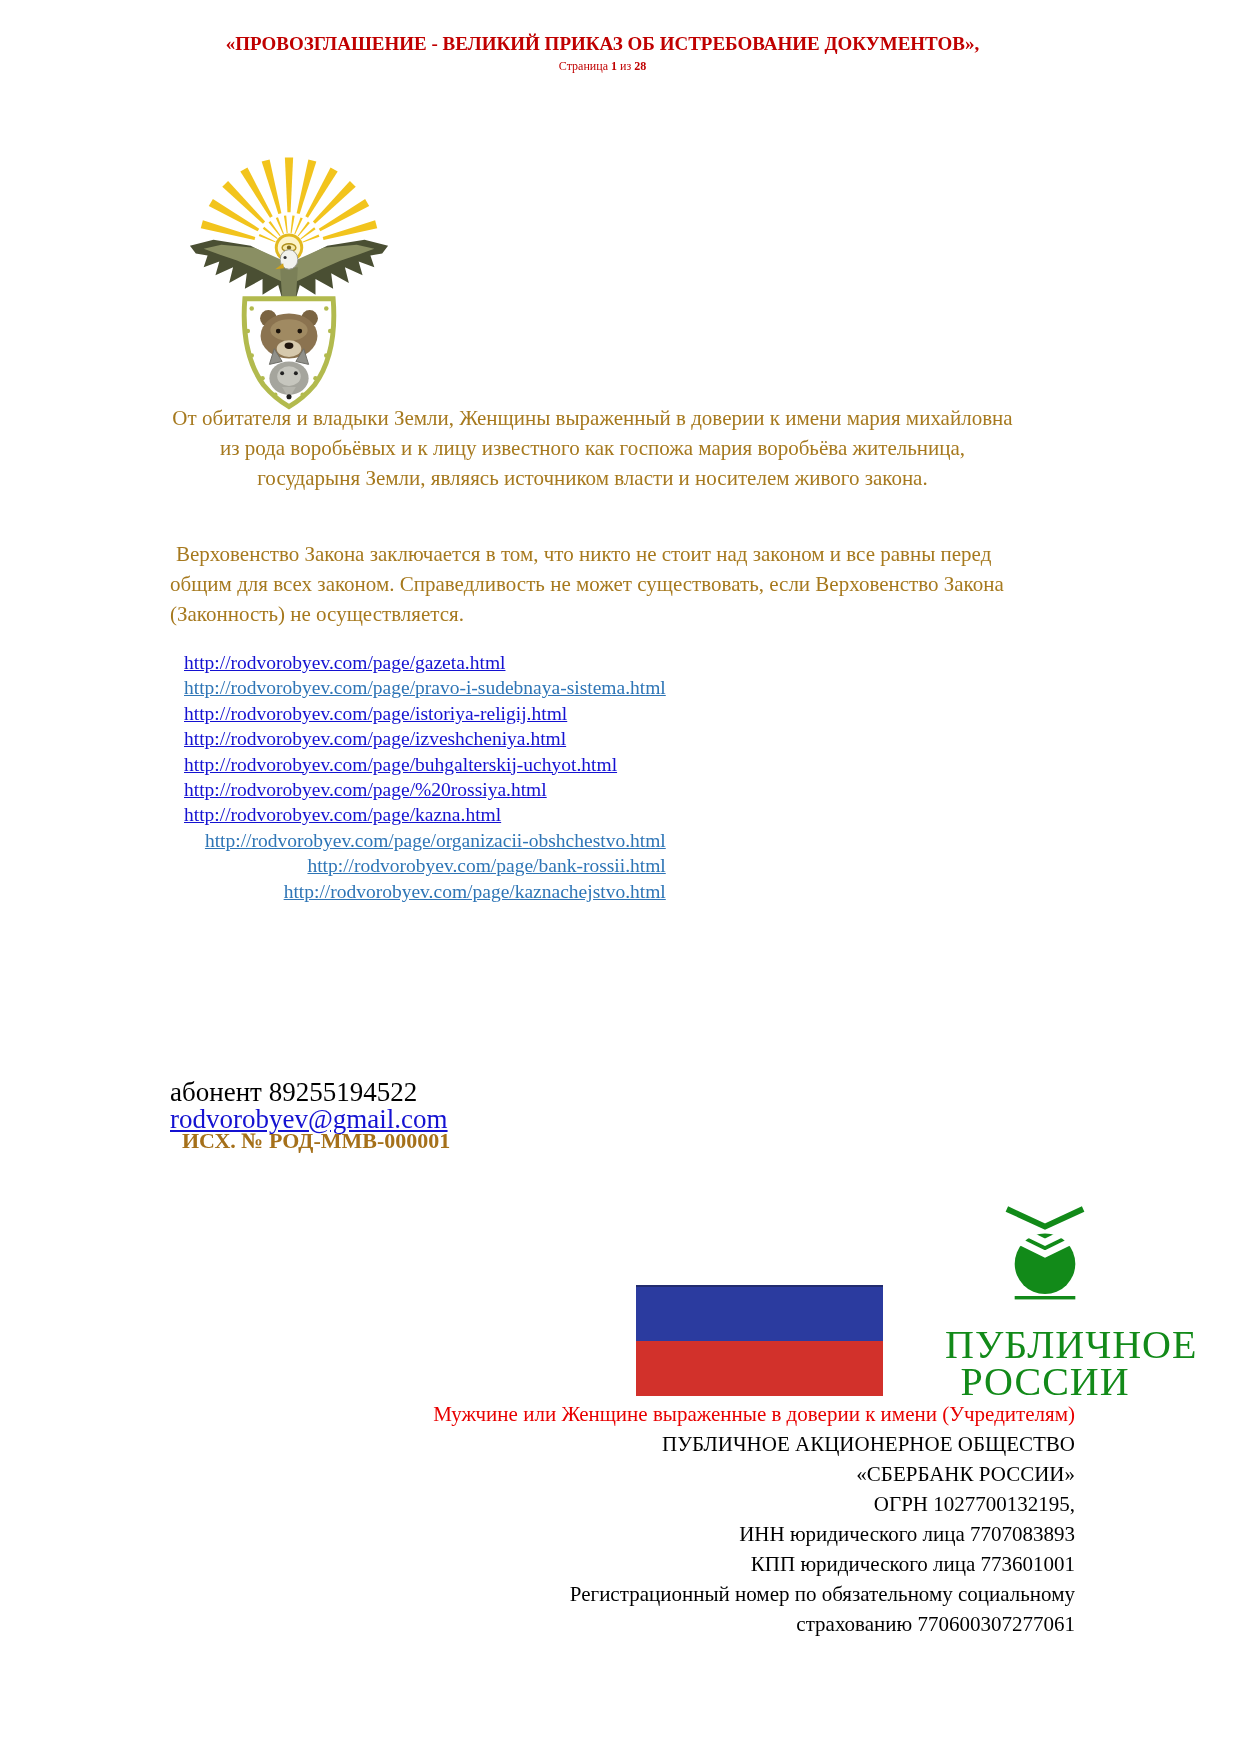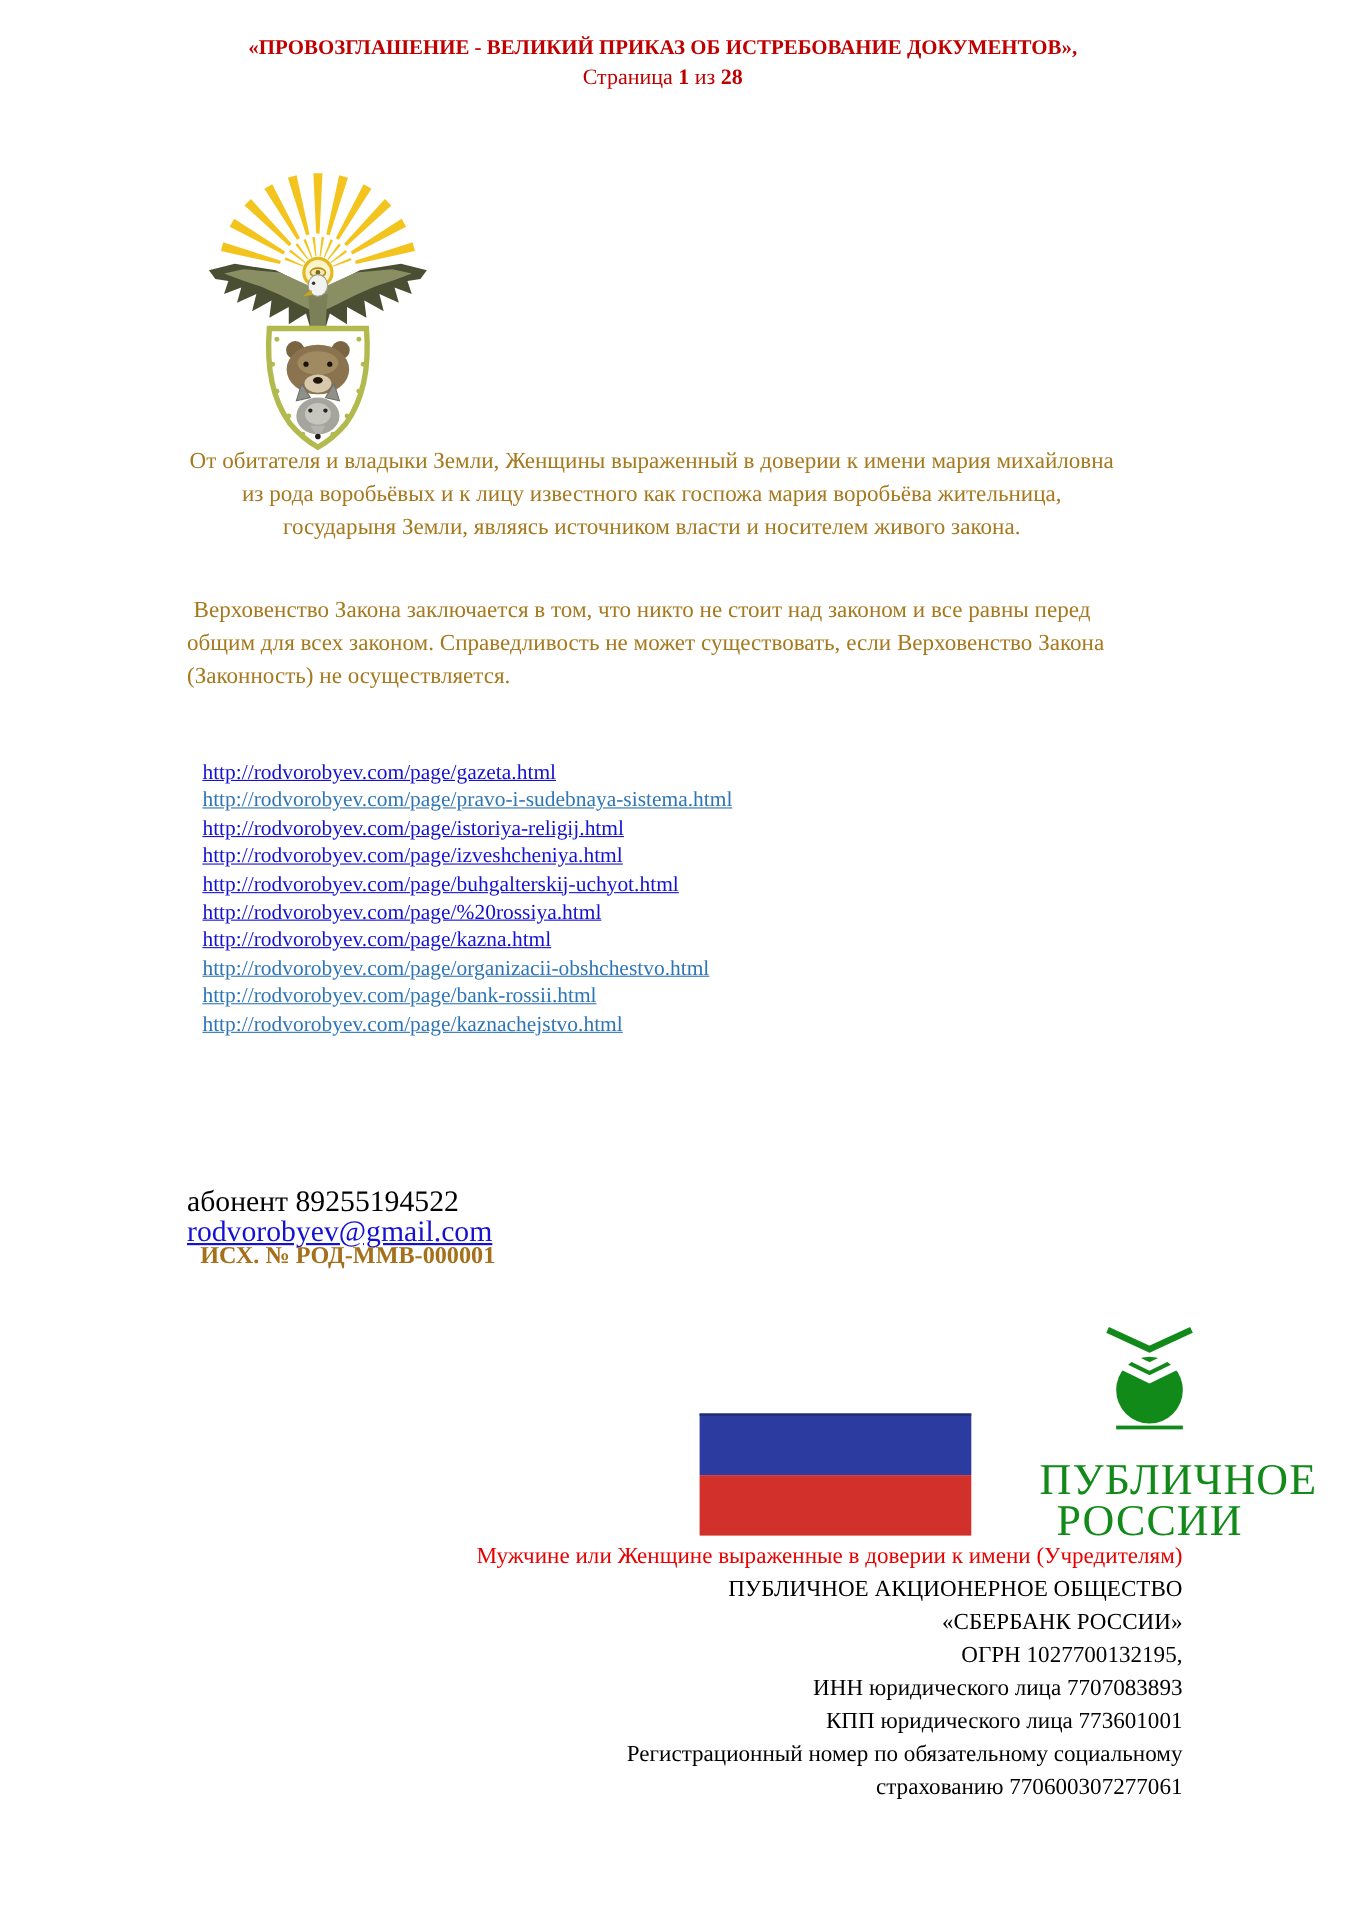--- a/index.html
+++ b/index.html
@@ -3,33 +3,33 @@
 <meta charset="utf-8">
 <style>
   html,body { margin:0; padding:0; background:#ffffff; }
   .page {
     position:relative; width:1241px; height:1755px; background:#ffffff;
     font-family:"Liberation Serif","DejaVu Serif",serif; color:#000; overflow:hidden;
   }
   
   .header { position:absolute; top:33px; left:0; width:1205px; text-align:center; color:var(--header_red); }
   .header-title { font-size:19px; font-weight:bold; }
-  .header-page { font-size:20px; margin-top:4px; }
+  .header-page { font-size:12px; margin-top:4px; }
   
   .emblem { position:absolute; left:186px; top:148px; width:206px; height:268px; }
   
   .intro { position:absolute; top:403px; left:170px; width:845px; font-size:21px; line-height:30px;
            text-align:center; color:var(--body_brown); }
   .law   { position:absolute; top:539px; left:170px; width:862px; font-size:21px; line-height:30px;
            text-indent:6px; color:var(--body_brown); }
   
-  .links { position:absolute; top:650px; left:184px; font-size:19.5px; line-height:25.4px;margin-top:40px; }
+  .links { position:absolute; top:650px; left:184px; font-size:19.5px; line-height:25.4px; }
   .links a { display:block; text-decoration:underline; cursor:pointer; white-space:nowrap; }
   .links a.dark  { color:var(--link_dark); }
-  .links a.light { color:var(--link_light); }
+  .links a.light { color:var(--link_light);text-align:right; }
   
   .contact { position:absolute; top:1079px; left:170px; font-size:27px; line-height:27px; }
   .contact .email { color:var(--link_dark); text-decoration:underline; cursor:pointer; }
   .outgoing { position:absolute; top:1128px; left:170px; font-size:22px; font-weight:bold; color:var(--outgoing_brown);margin-left:12px; }
   .postbox { position:absolute; top:1160px; left:173px; width:930px; font-size:17px; font-weight:bold; line-height:22.5px; }
   
   .flag { position:absolute; left:636px; top:1285px; width:247px; height:111px; }
   .flag-blue { height:54px; background:var(--flag_blue); border-top:2px solid #222c6e; }
   .flag-red  { height:55px; background:var(--flag_red); }
   

